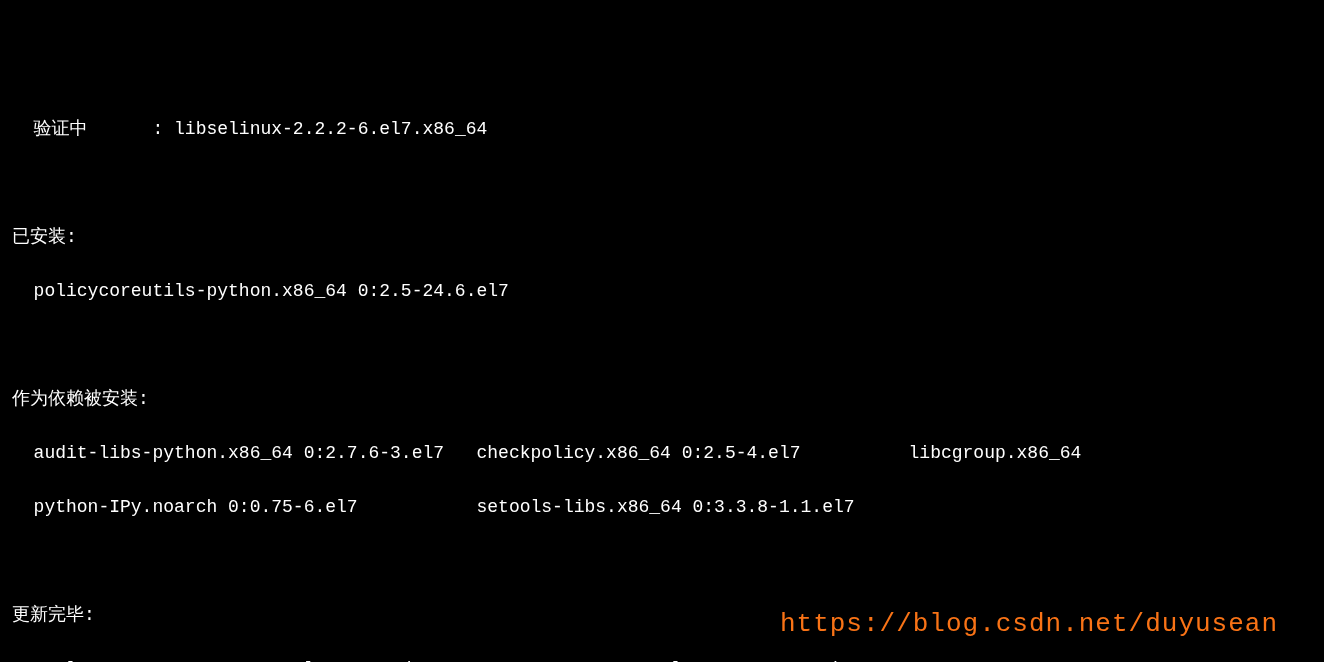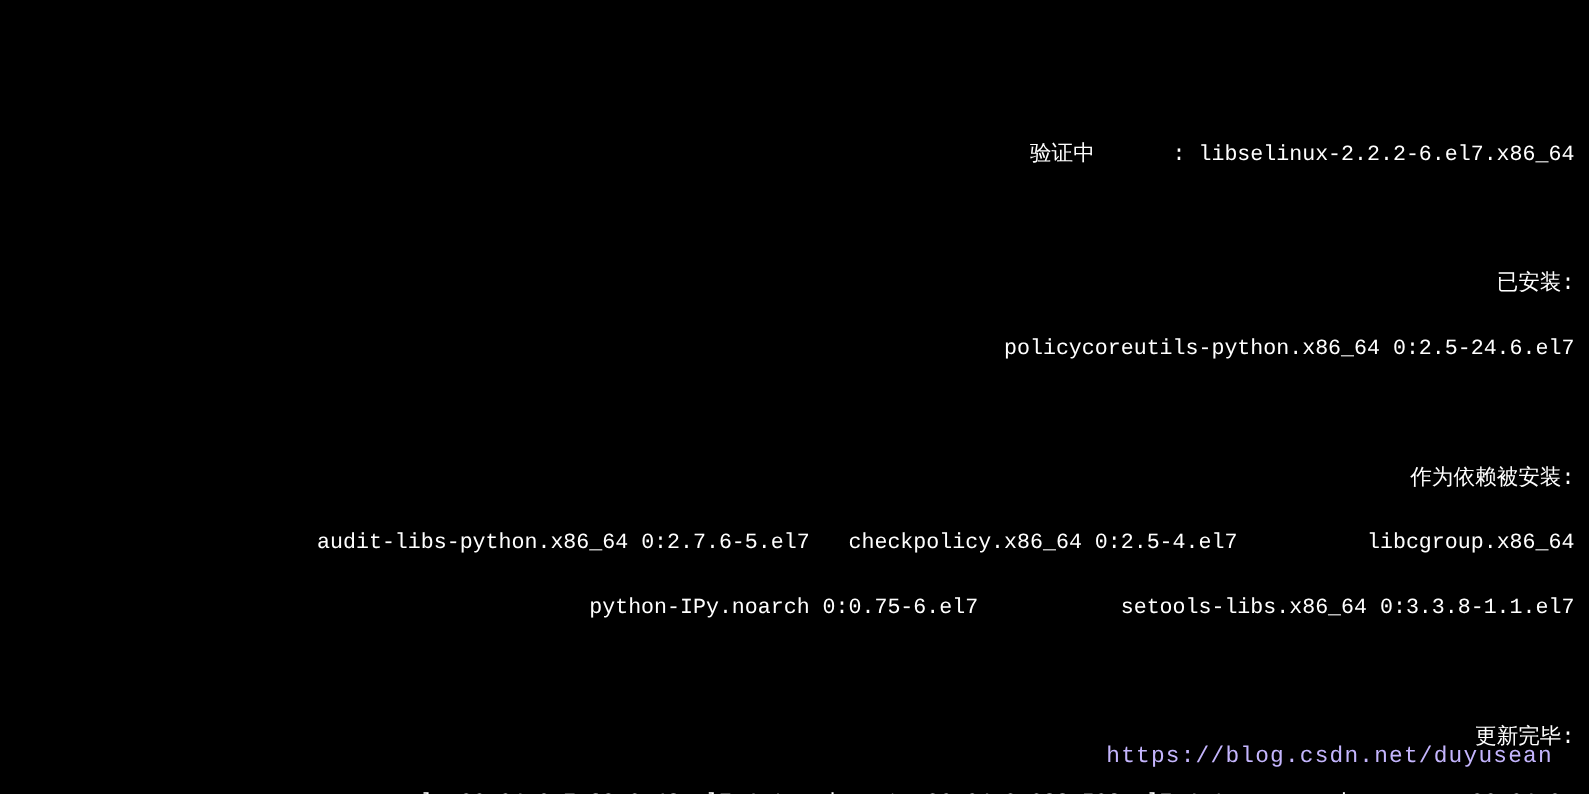--- a/index.html
+++ b/index.html
@@ -1,51 +1,51 @@
 <!DOCTYPE html>
 <html><head>
   <meta charset="utf-8">
   <style>
-    * { margin: 0; padding: 0; box-sizing: border-box; text-align: right; }
+    * { margin: 0; padding: 0; box-sizing: border-box; }
     body {
       background: #000;
       color: #fff;
       font-family: 'Courier New', monospace;
       font-size: 18px;
       line-height: 1.5;
       padding: 8px 12px;
       width: 1324px;
       height: 662px;
       overflow: hidden;
       position: relative;
       white-space: pre;
     }
     .line { white-space: pre; }
     .watermark {
       position: absolute;
       bottom: 18px;
-      right: 30px;
-      color: #c4b5fd;
-      font-size: 19px;
+      right: 46px;
+      color: #f97316;
+      font-size: 26px;
       font-family: 'Courier New', monospace;
       letter-spacing: 1px;
     }
   </style>
 </head>
 <body>
 
 
 
 <div class="line"><span>  验证中      : </span><span>libselinux-2.2.2-6.el7.x86_64</span></div>
 <div class="line"> </div>
 <div class="line">已安装:</div>
 <div class="line">  policycoreutils-python.x86_64 0:2.5-24.6.el7</div>
 <div class="line"> </div>
 <div class="line">作为依赖被安装:</div>
-<div class="line">  audit-libs-python.x86_64 0:2.7.6-5.el7   checkpolicy.x86_64 0:2.5-4.el7          libcgroup.x86_64</div>
+<div class="line">  audit-libs-python.x86_64 0:2.7.6-3.el7   checkpolicy.x86_64 0:2.5-4.el7          libcgroup.x86_64</div>
 <div class="line">  python-IPy.noarch 0:0.75-6.el7           setools-libs.x86_64 0:3.3.8-1.1.el7</div>
 <div class="line"> </div>
 <div class="line">更新完毕:</div>
 <div class="line">  curl.x86_64 0:7.29.0-42.el7_4.1   dracut.x86_64 0:033-502.el7_4.1   openssh-server.x86_64 0:</div>
 
 
 
 
 
 

